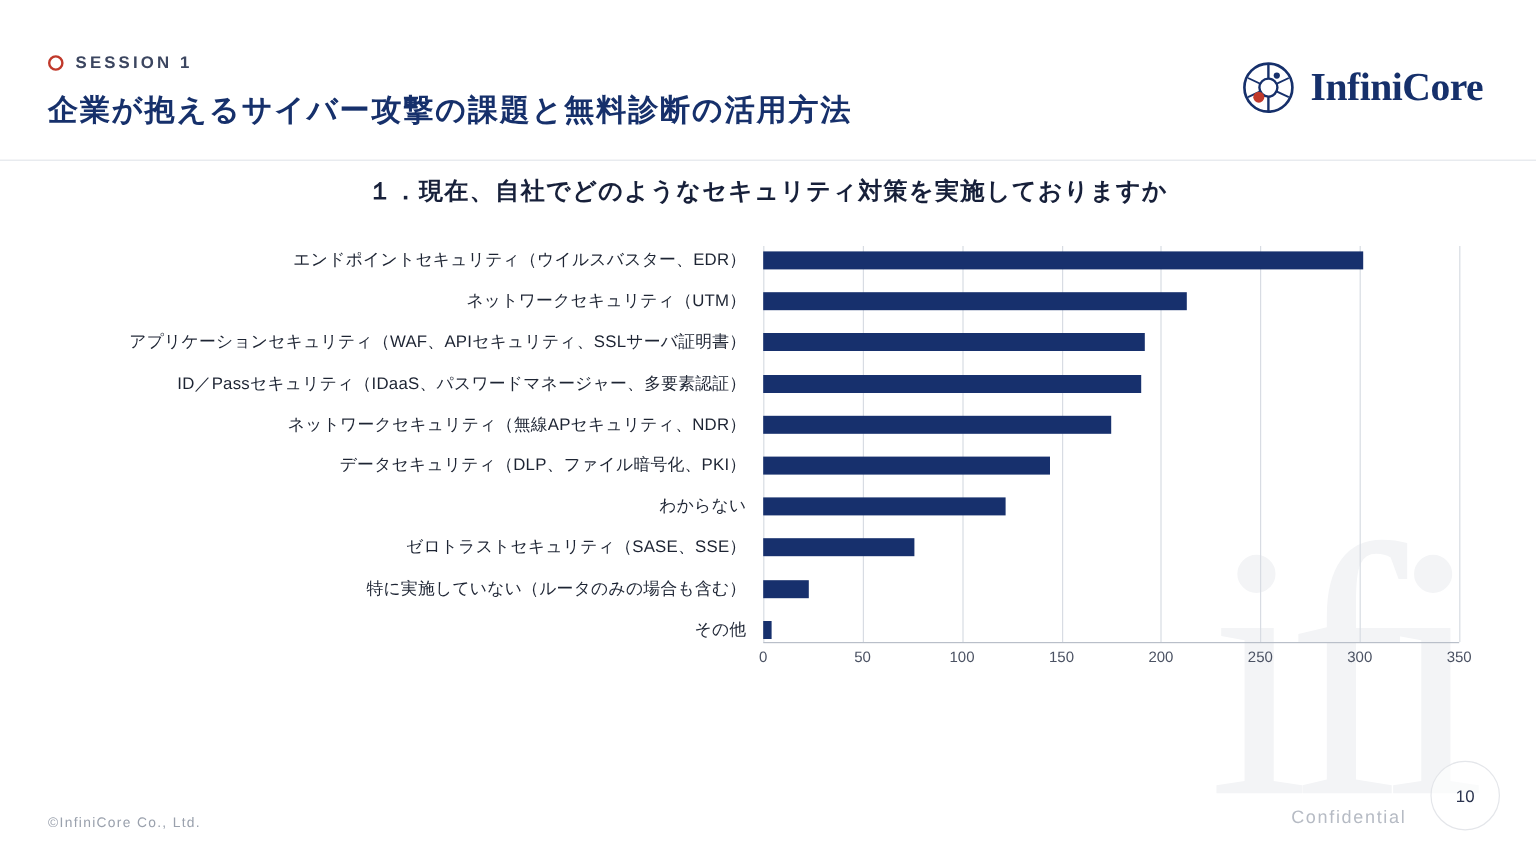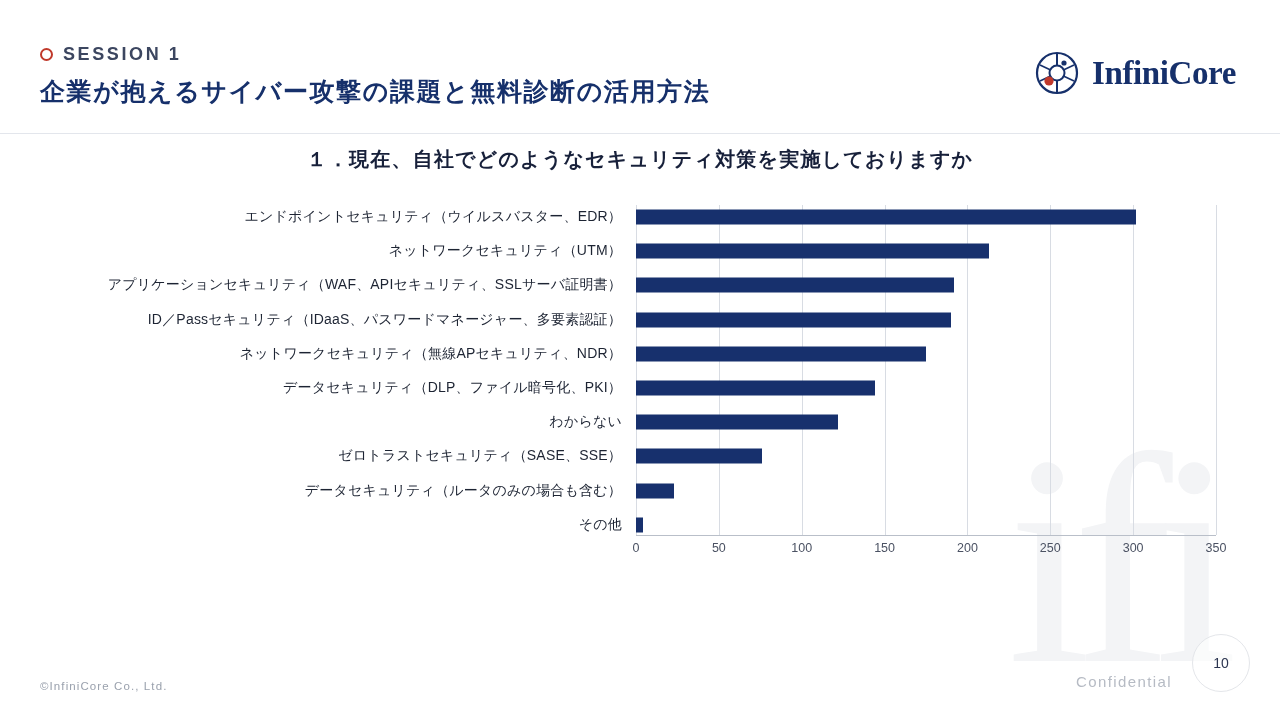--- a/index.html
+++ b/index.html
@@ -32,21 +32,21 @@
     gap: 10px;
   }
   .session-mark {
     width: 13px;
     height: 13px;
     border-radius: 50%;
     border: 2.4px solid #c0392b;
     box-sizing: border-box;
   }
   .session-label {
-    font-size: 18px;
+    font-size: 14px;
     letter-spacing: 2.6px;
     font-weight: 600;
     color: #3c4660;
   }
   .slide-title {
     position: absolute;
     left: 40px;
     top: 75px;
     font-size: 25px;
     font-weight: 700;
@@ -256,21 +256,21 @@
   <div class="chart-area">
     <div class="labels-col" id="labels-col">
         <div class="cat-label" style="top: 12px;">エンドポイントセキュリティ（ウイルスバスター、EDR）</div>
         <div class="cat-label" style="top: 46.2px;">ネットワークセキュリティ（UTM）</div>
         <div class="cat-label" style="top: 80.4px;">アプリケーションセキュリティ（WAF、APIセキュリティ、SSLサーバ証明書）</div>
         <div class="cat-label" style="top: 114.6px;">ID／Passセキュリティ（IDaaS、パスワードマネージャー、多要素認証）</div>
         <div class="cat-label" style="top: 148.8px;">ネットワークセキュリティ（無線APセキュリティ、NDR）</div>
         <div class="cat-label" style="top: 183px;">データセキュリティ（DLP、ファイル暗号化、PKI）</div>
         <div class="cat-label" style="top: 217.2px;">わからない</div>
         <div class="cat-label" style="top: 251.4px;">ゼロトラストセキュリティ（SASE、SSE）</div>
-        <div class="cat-label" style="top: 285.6px;">データセキュリティ（ルータのみの場合も含む）</div>
+        <div class="cat-label" style="top: 285.6px;">特に実施していない（ルータのみの場合も含む）</div>
         <div class="cat-label" style="top: 319.8px;">その他</div>
       </div>
     <div class="plot" id="plot">
       <div class="axis-line"></div>
     <div class="gridline" style="left: 0px;"></div>
         <div class="tick-label" style="left: 0px;">0</div>
         <div class="gridline" style="left: 82.8571px;"></div>
         <div class="tick-label" style="left: 82.8571px;">50</div>
         <div class="gridline" style="left: 165.714px;"></div>
         <div class="tick-label" style="left: 165.714px;">100</div>

